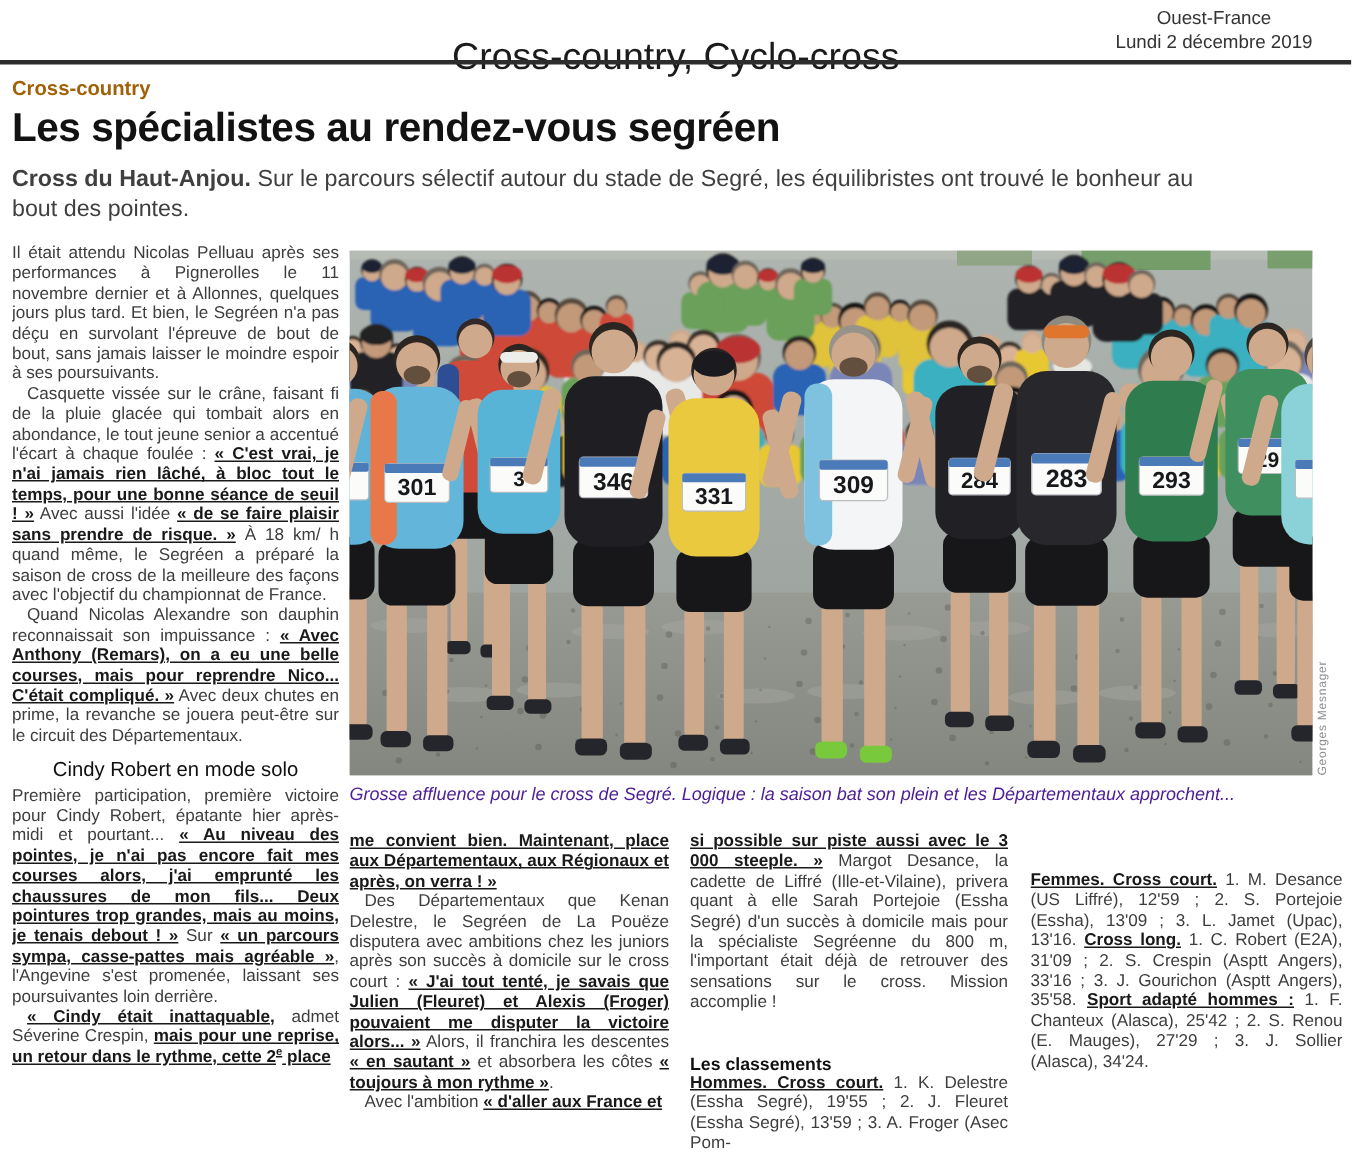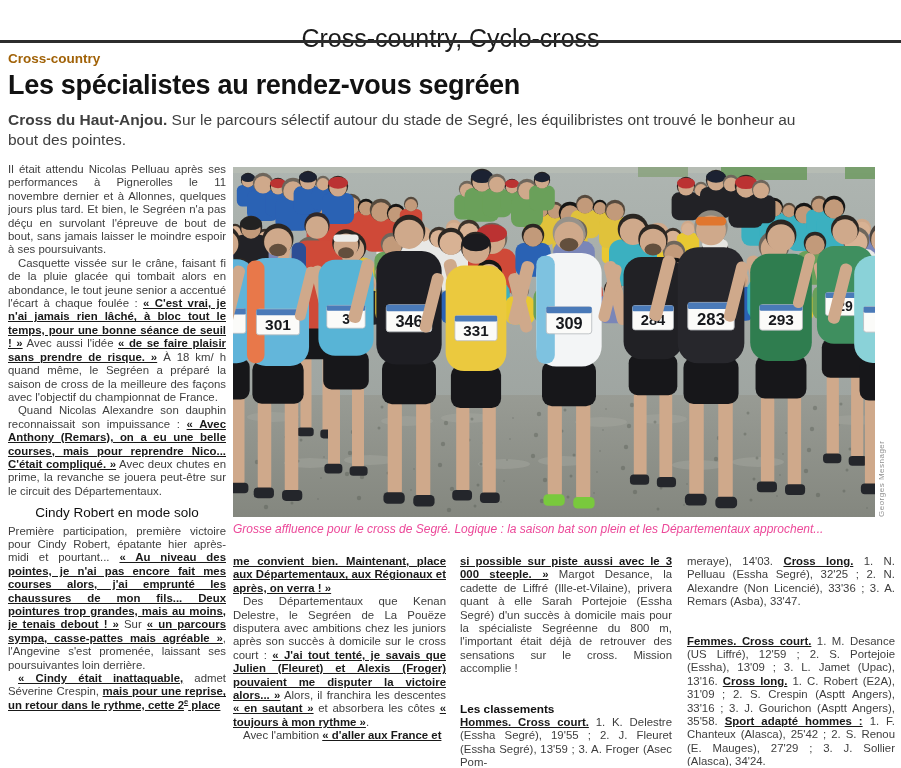--- a/index.html
+++ b/index.html
@@ -29,27 +29,31 @@
   #col1{left:8px;top:163px;width:218px;height:603px;}
   #col2{left:233px;top:555px;width:213px;height:211px;}
   #col3{left:460px;top:555px;width:212px;height:211px;}
   #col4{left:687px;top:555px;width:208px;height:211px;}
   .photo-figure{position:absolute;left:233px;top:167px;width:642px;height:350px;margin:0;}
   .photo-figure svg{display:block;}
   .photo-credit{position:absolute;left:877px;top:167px;height:350px;
         writing-mode:vertical-rl;transform:rotate(180deg);
         font-size:8px;color:#8f8f8f;letter-spacing:0.5px;}
   .caption{position:absolute;left:233px;top:522px;width:650px;
-        font-style:italic;font-size:12px;color:#ec4899;}
+        font-style:italic;font-size:12px;color:#4c1d95;}
 </style>
 </head>
 <body>
 
 <div class="page">
 
+  <div class="masthead-meta">
+    <div>Ouest-France</div>
+    <div>Lundi 2 décembre 2019</div>
+  </div>
   <h1 class="section-title">Cross-country, Cyclo-cross</h1>
   <div class="rule"></div>
 
   <div class="kicker">Cross-country</div>
   <h2 class="headline">Les spécialistes au rendez-vous segréen</h2>
   <p class="lead"><span class="label">Cross du Haut-Anjou.</span><span> Sur le parcours sélectif autour du stade de Segré, les équilibristes ont trouvé le bonheur au bout des pointes.</span></p>
 
   <div class="col" id="col1">
       <p class=""><span>Il était attendu Nicolas Pelluau après ses performances à Pignerolles le 11 novembre dernier et à Allonnes, quelques jours plus tard. Et bien, le Segréen n'a pas déçu en survolant l'épreuve de bout de bout, sans jamais laisser le moindre espoir à ses poursuivants.</span></p>
       <p class="ind"><span>Casquette vissée sur le crâne, faisant fi de la pluie glacée qui tombait alors en abondance, le tout jeune senior a accentué l'écart à chaque foulée : </span><span class="b">« C'est vrai, je n'ai jamais rien lâché, à bloc tout le temps, pour une bonne séance de seuil ! »</span><span> Avec aussi l'idée </span><span class="b">« de se faire plaisir sans prendre de risque. »</span><span> À 18 km/ h quand même, le Segréen a préparé la saison de cross de la meilleure des façons avec l'objectif du championnat de France.</span></p>
@@ -685,17 +689,16 @@
       <p class=""><span class="b">me convient bien. Maintenant, place aux Départementaux, aux Régionaux et après, on verra ! »</span></p>
       <p class="ind"><span>Des Départementaux que Kenan Delestre, le Segréen de La Pouëze disputera avec ambitions chez les juniors après son succès à domicile sur le cross court : </span><span class="b">« J'ai tout tenté, je savais que Julien (Fleuret) et Alexis (Froger) pouvaient me disputer la victoire alors... »</span><span> Alors, il franchira les descentes </span><span class="b">« en sautant »</span><span> et absorbera les côtes </span><span class="b">« toujours à mon rythme »</span><span>.</span></p>
       <p class="ind"><span>Avec l'ambition </span><span class="b">« d'aller aux France et</span></p>
     </div>
   <div class="col" id="col3">
       <p class=""><span class="b">si possible sur piste aussi avec le 3 000 steeple. »</span><span> Margot Desance, la cadette de Liffré (Ille-et-Vilaine), privera quant à elle Sarah Portejoie (Essha Segré) d'un succès à domicile mais pour la spécialiste Segréenne du 800 m, l'important était déjà de retrouver des sensations sur le cross. Mission accomplie !</span></p>
       <div class="list-heading biggap">Les classements</div>
       <p class=""><span class="b">Hommes. Cross court.</span><span> 1. K. Delestre (Essha Segré), 19'55 ; 2. J. Fleuret (Essha Segré), 13'59 ; 3. A. Froger (Asec Pom-</span></p>
     </div>
   <div class="col" id="col4">
-      <p class=""><span>meraye), 14'03. </span><span class="b">Cross long.</span><span> 1. N. Pelluau (Essha Segré), 32'25 ; 2. N. Alexandre (Non Licencié), 33'36 ; 3. A. Remars (Asba), 33'47.</span></p>
       <p class=" gap"><span class="b">Femmes. Cross court.</span><span> 1. M. Desance (US Liffré), 12'59 ; 2. S. Portejoie (Essha), 13'09 ; 3. L. Jamet (Upac), 13'16. </span><span class="b">Cross long.</span><span> 1. C. Robert (E2A), 31'09 ; 2. S. Crespin (Asptt Angers), 33'16 ; 3. J. Gourichon (Asptt Angers), 35'58. </span><span class="b">Sport adapté hommes :</span><span> 1. F. Chanteux (Alasca), 25'42 ; 2. S. Renou (E. Mauges), 27'29 ; 3. J. Sollier (Alasca), 34'24.</span></p>
     </div>
 
 </div>
 
 </body></html>

